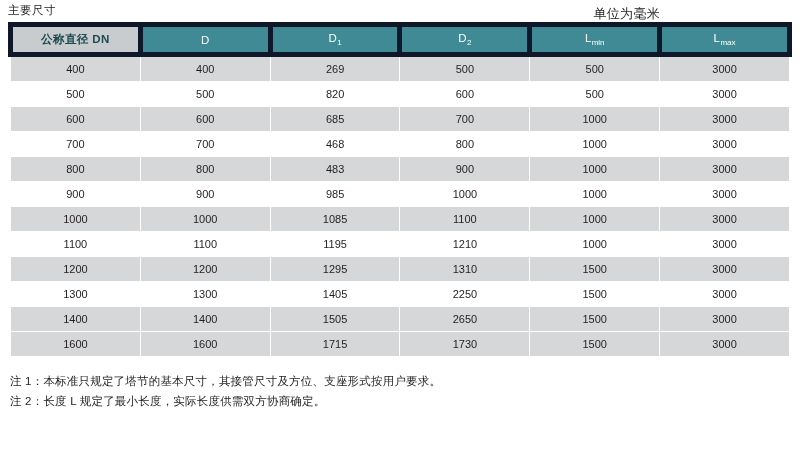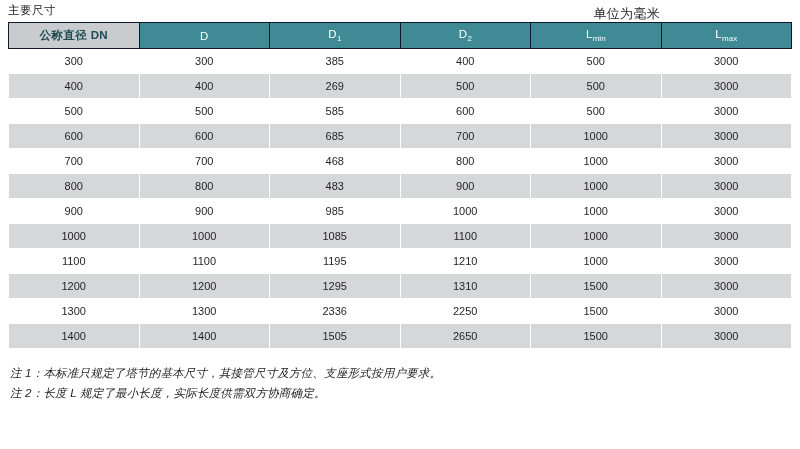--- a/index.html
+++ b/index.html
@@ -57,21 +57,21 @@
     height: 24px;
     padding: 0;
     font-weight: normal;
   }
   table.dim-table thead th {
     background: #3f8a94;
     color: #ffffff;
     height: 25px;
     font-size: 11.5px;
     letter-spacing: 0.4px;
-    border: 1px solid #0f172a;
+    border: 5px solid #0f172a;
   }
   table.dim-table thead th.first-head {
     background: #c9ccce;
     color: #1b4a50;
     font-weight: bold;
   }
   table.dim-table tbody tr.odd td {
     background: #ffffff;
   }
   table.dim-table tbody tr.even td {
@@ -84,21 +84,20 @@
   }
   .notes {
     margin: 14px 10px 0 10px;
     font-size: 11.5px;
     line-height: 20px;
     color: #231f20;
   }
   .notes div {
     white-space: nowrap;
     letter-spacing: 0.2px;
-    font-style: italic;
   }
 </style>
 </head>
 <body>
 
 <div class="page">
 
   <div class="top-bar">
     <div class="doc-title">主要尺寸</div>
     <div class="unit-note">单位为毫米</div>
@@ -109,40 +108,32 @@
       <tr>
         <th class="first-head"><span>公称直径 DN</span></th>
         <th><span>D</span></th>
         <th><span>D</span><span class="sub">1</span></th>
         <th><span>D</span><span class="sub">2</span></th>
         <th><span>L</span><span class="sub">min</span></th>
         <th><span>L</span><span class="sub">max</span></th>
       </tr>
     </thead>
     <tbody>
-      <tr class="odd">
-        <td>300</td>
-        <td>300</td>
-        <td>385</td>
-        <td>400</td>
-        <td>500</td>
-        <td>3000</td>
-      </tr>
       <tr class="even">
         <td>400</td>
         <td>400</td>
         <td>269</td>
         <td>500</td>
         <td>500</td>
         <td>3000</td>
       </tr>
       <tr class="odd">
         <td>500</td>
         <td>500</td>
-        <td>585</td>
+        <td>820</td>
         <td>600</td>
         <td>500</td>
         <td>3000</td>
       </tr>
       <tr class="even">
         <td>600</td>
         <td>600</td>
         <td>685</td>
         <td>700</td>
         <td>1000</td>
@@ -192,33 +183,41 @@
         <td>1200</td>
         <td>1200</td>
         <td>1295</td>
         <td>1310</td>
         <td>1500</td>
         <td>3000</td>
       </tr>
       <tr class="odd">
         <td>1300</td>
         <td>1300</td>
-        <td>2336</td>
+        <td>1405</td>
         <td>2250</td>
         <td>1500</td>
         <td>3000</td>
       </tr>
       <tr class="even">
         <td>1400</td>
         <td>1400</td>
         <td>1505</td>
         <td>2650</td>
         <td>1500</td>
         <td>3000</td>
       </tr>
+      <tr class="even">
+        <td>1600</td>
+        <td>1600</td>
+        <td>1715</td>
+        <td>1730</td>
+        <td>1500</td>
+        <td>3000</td>
+      </tr>
     </tbody>
   </table>
 
   <div class="notes">
     <div>注 1：本标准只规定了塔节的基本尺寸，其接管尺寸及方位、支座形式按用户要求。</div>
     <div>注 2：长度 L 规定了最小长度，实际长度供需双方协商确定。</div>
 
   </div>
 
 </div>

